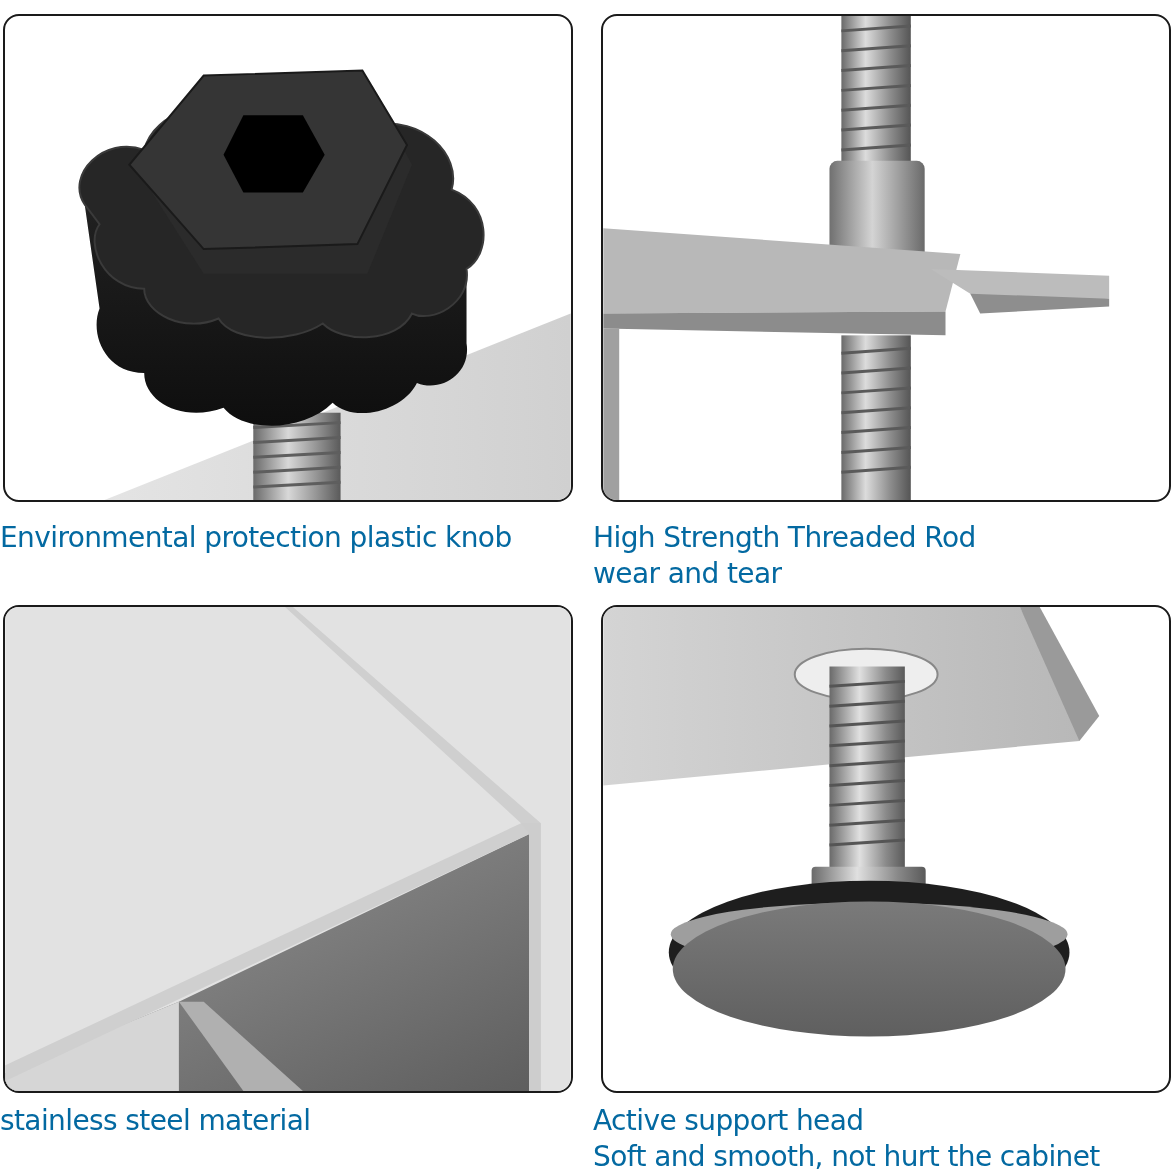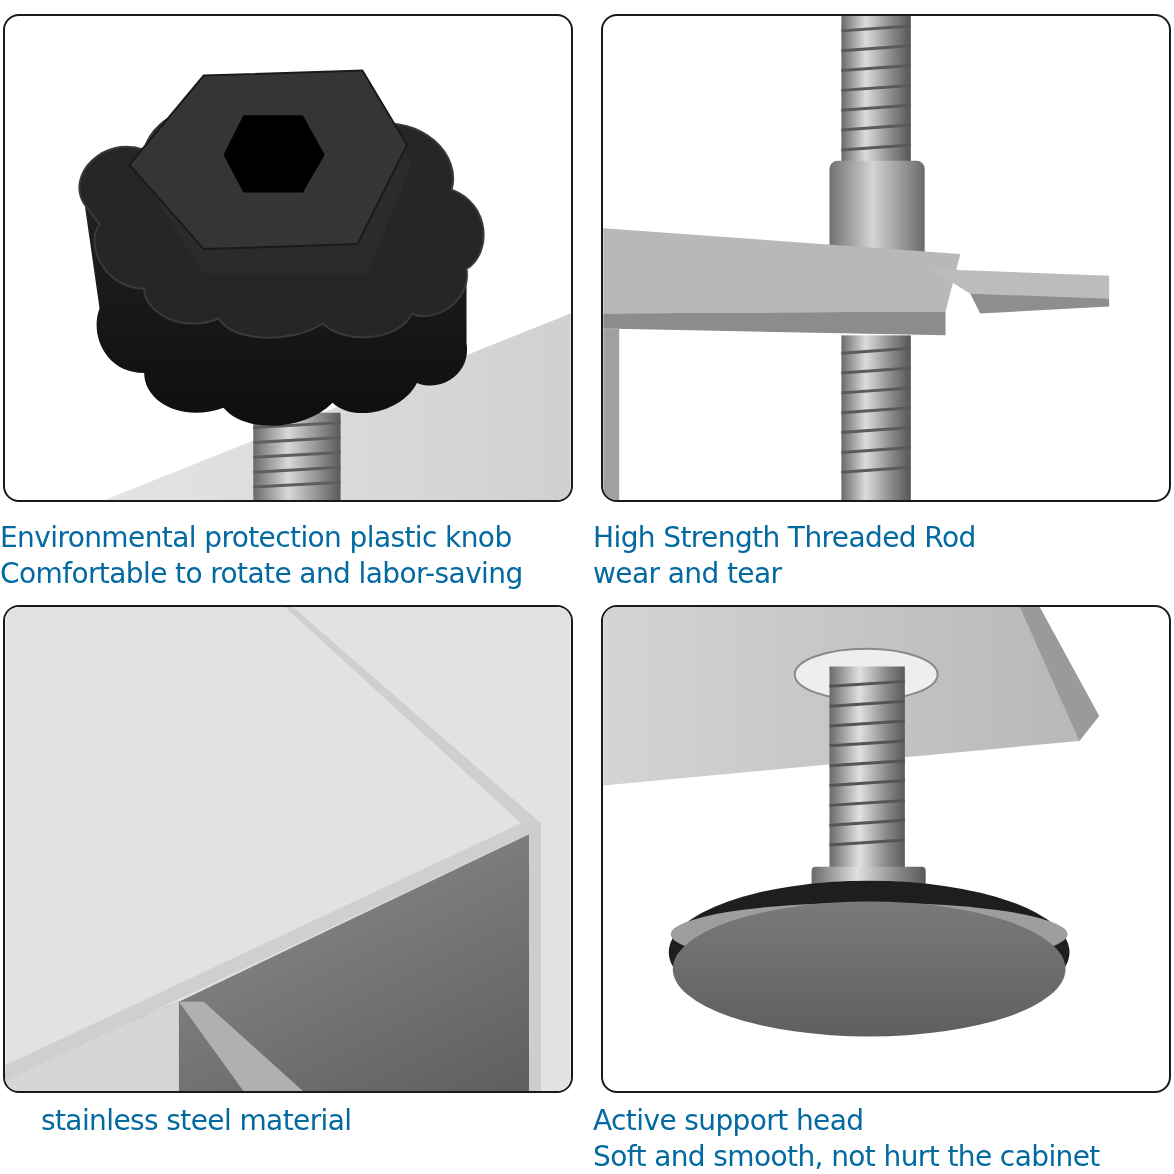--- a/index.html
+++ b/index.html
@@ -7,21 +7,21 @@
   .panel{position:absolute;width:570px;height:488px;border:2px solid #1a1a1a;border-radius:16px;overflow:hidden;background:#ffffff;box-sizing:border-box;}
   .panel svg{position:absolute;left:0;top:0;width:100%;height:100%;}
   .caption{position:absolute;width:587px;text-align:left;color:#0369a1;font-size:28px;line-height:36px;letter-spacing:-0.6px;}
   .caption div{white-space:nowrap;}
   #p1{left:3px;top:14px;}
   #p2{left:601px;top:14px;}
   #p3{left:3px;top:605px;}
   #p4{left:601px;top:605px;}
   #c1{left:0;top:520px;}
   #c2{left:593px;top:520px;}
-  #c3{left:0;top:1103px;padding-left:41px;}
+  #c3{left:0;top:1103px;}
   #c4{left:593px;top:1103px;}
 </style>
 </head>
 <body>
 
 <div class="panel" id="p1">
   <svg viewBox="0 0 570 488">
     <defs>
       <linearGradient id="floor1" x1="0" y1="0" x2="1" y2="0">
         <stop offset="0" stop-color="#e4e4e4"></stop>
@@ -51,21 +51,20 @@
     <path d="M80,190 C60,160 100,120 140,135 C150,95 210,80 240,100 C280,70 350,80 370,110 C420,100 460,140 450,175 C490,190 490,240 465,255 L465,330 C470,360 440,380 415,370 C400,400 350,410 330,390 C300,420 240,420 220,395 C180,410 140,390 140,360 C100,360 85,320 95,295 Z" fill="url(#knobside)"></path>
     <path d="M80,190 C60,160 100,120 140,135 C150,95 210,80 240,100 C280,70 350,80 370,110 C420,100 460,140 450,175 C490,190 490,240 465,255 C470,290 430,310 410,300 C395,330 340,330 320,310 C290,330 230,330 215,305 C180,320 140,300 140,275 C100,275 80,230 95,210 Z" fill="#262626" stroke="#3a3a3a" stroke-width="2"></path>
 
     <polygon points="205,65 365,65 410,150 365,260 200,260 130,150" fill="#2b2b2b"></polygon>
     <polygon points="200,60 360,55 405,130 355,230 200,235 125,150" fill="#353535" stroke="#1a1a1a" stroke-width="2"></polygon>
     <polygon points="240,100 300,100 322,140 300,178 240,178 220,140" fill="#000000"></polygon>
   </svg>
 </div>
 <div class="caption" id="c1">
   <div>Environmental protection plastic knob</div>
-  <div>Comfortable to rotate and labor-saving</div>
 </div>
 
 <div class="panel" id="p2">
   <svg viewBox="0 0 570 488">
     <defs>
       <linearGradient id="rod2" x1="0" y1="0" x2="1" y2="0">
         <stop offset="0" stop-color="#6a6a6a"></stop>
           <stop offset="0.35" stop-color="#dcdcdc"></stop>
           <stop offset="0.7" stop-color="#8e8e8e"></stop>
           <stop offset="1" stop-color="#555555"></stop>

